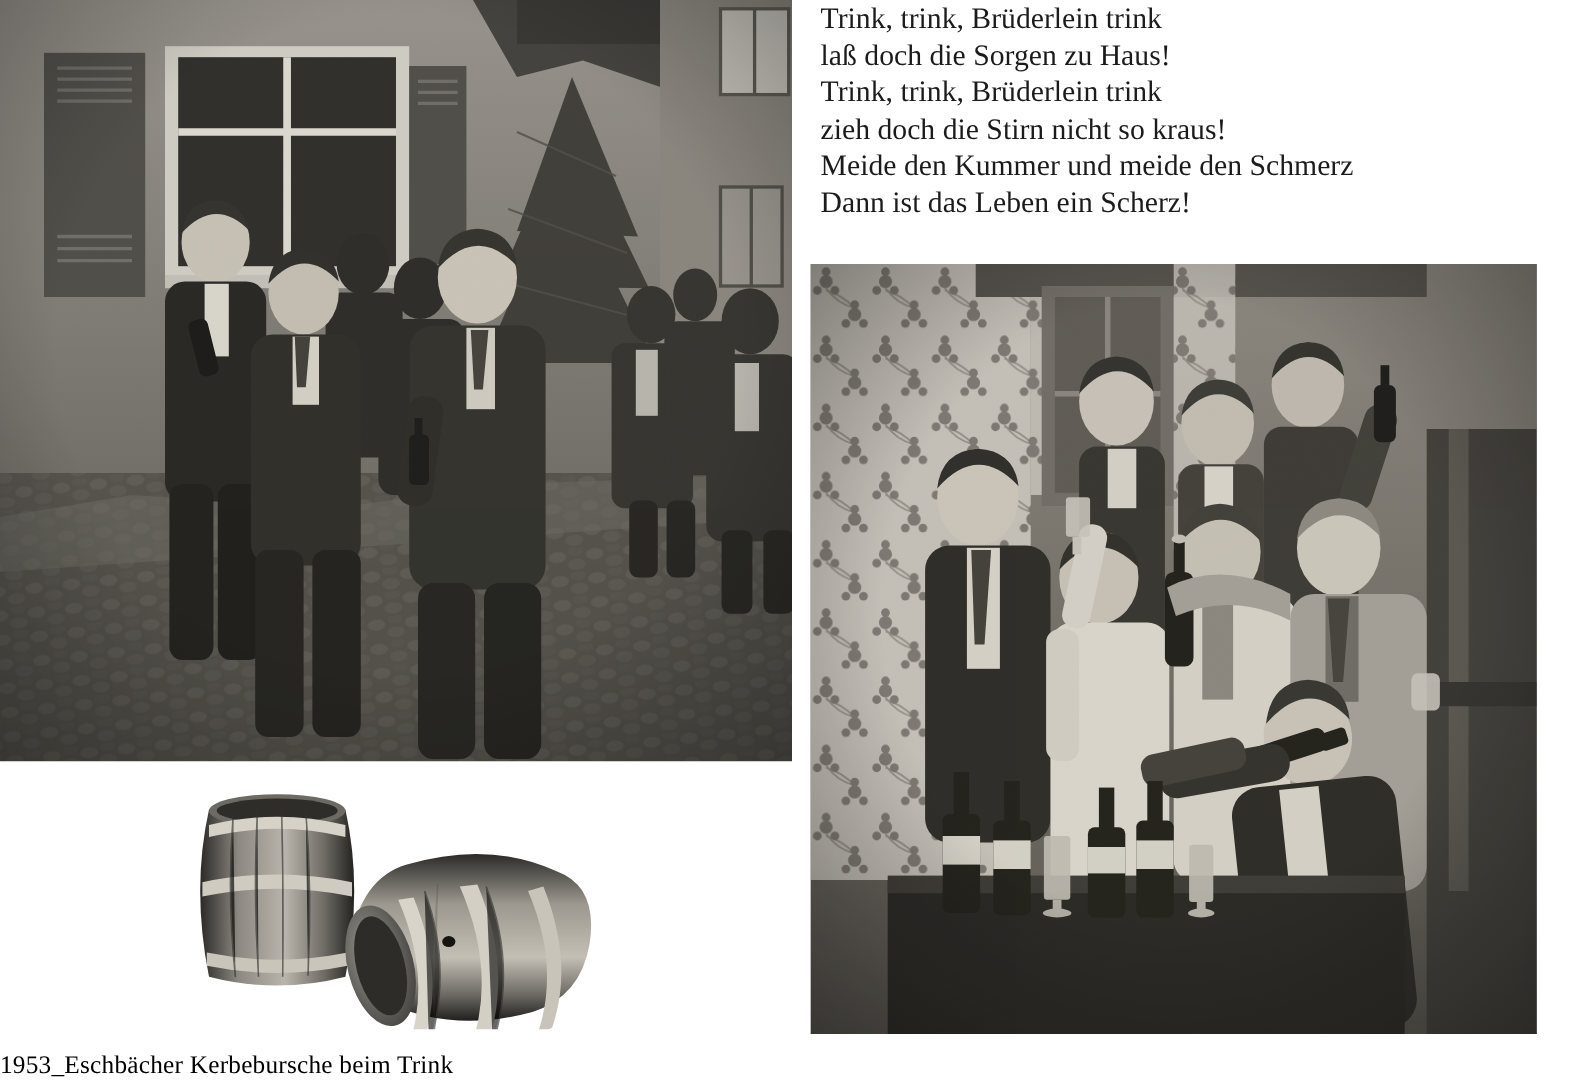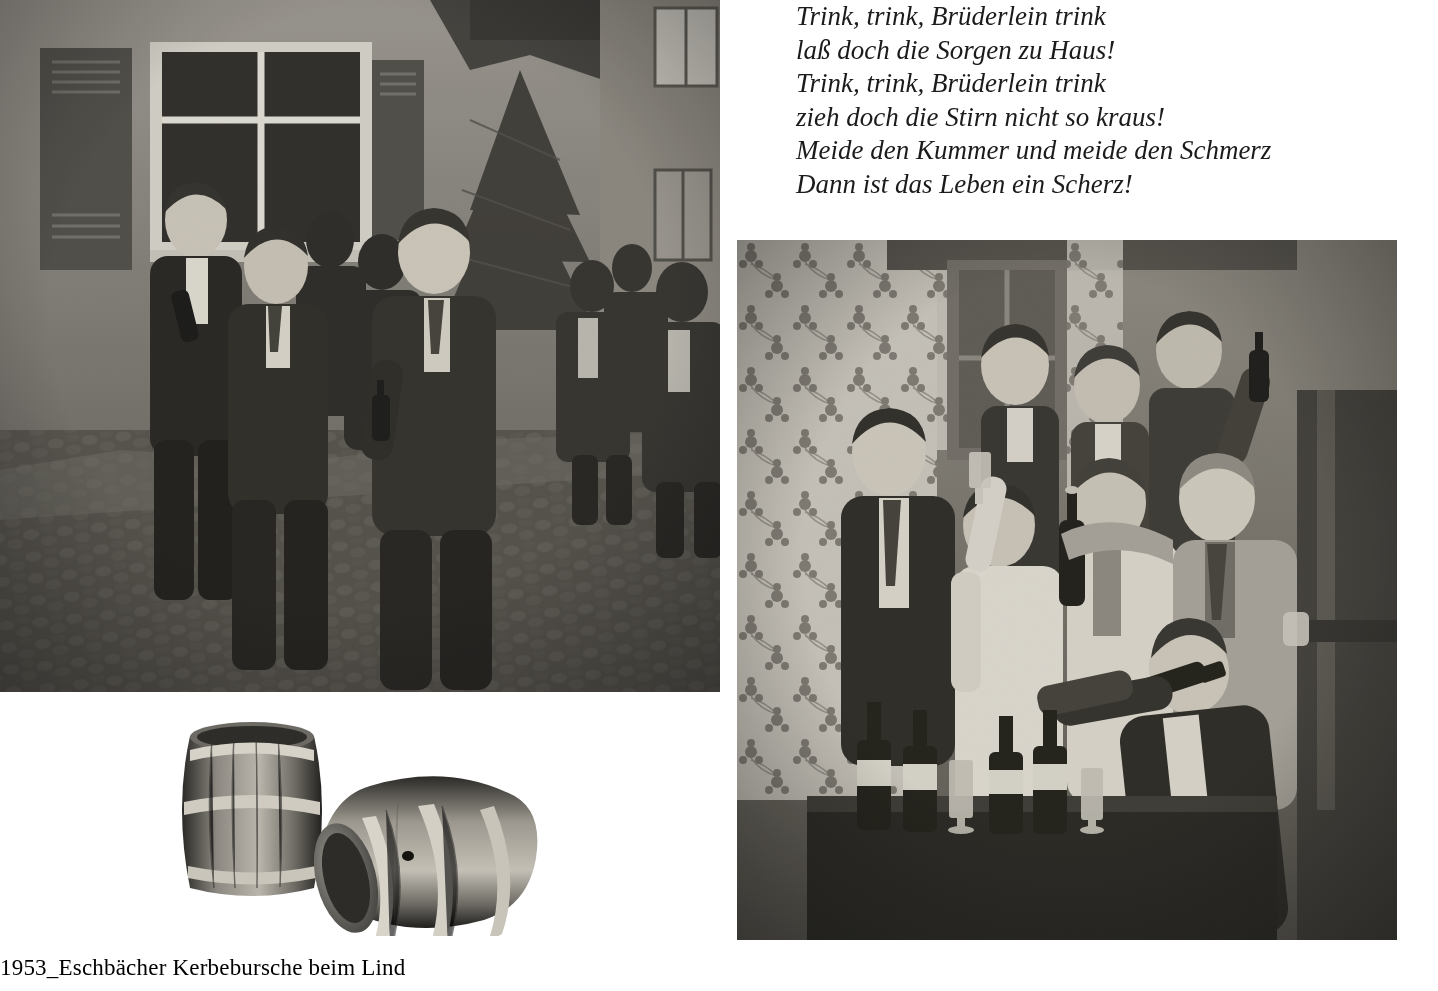--- a/index.html
+++ b/index.html
@@ -42,25 +42,24 @@
     font-size: 23px;
     font-family: "Liberation Serif", serif;
     color: #000000;
     letter-spacing: 0.2px;
     white-space: nowrap;
   }
 
   
   .lyrics {
     position: absolute;
-    left: 796px;
+    left: 746px;
     top: 0px;
     width: 640px;
     font-family: "Liberation Serif", serif;
-    font-style: italic;
     font-size: 27px;
     line-height: 33.5px;
     color: #1b1b1b;
     white-space: pre-line;
   }
   .photo-group {
     position: absolute;
     left: 737px;
     top: 240px;
     width: 660px;
@@ -285,21 +284,21 @@
         <path d="M236,104 q26,70 4,142"></path>
           <path d="M292,100 q28,72 6,144"></path>
         <path d="M248,98 q-6,76 -2,146" opacity="0.3"></path>
       </g>
 
       <ellipse cx="258" cy="150" rx="6" ry="5" fill="#15140f"></ellipse>
     </g>
   </svg>
 </div>
 
-<div class="caption">1953_Eschbächer Kerbebursche beim Lind</div>
+<div class="caption">1953_Eschbächer Kerbebursche beim Trink</div>
 
 <div class="lyrics">Trink, trink, Brüderlein trink
 laß doch die Sorgen zu Haus!
 Trink, trink, Brüderlein trink
 zieh doch die Stirn nicht so kraus!
 Meide den Kummer und meide den Schmerz
 Dann ist das Leben ein Scherz!</div>
 
 <div class="photo-group">
   <svg width="660" height="700" viewBox="0 0 660 700" preserveAspectRatio="none" aria-hidden="true">

